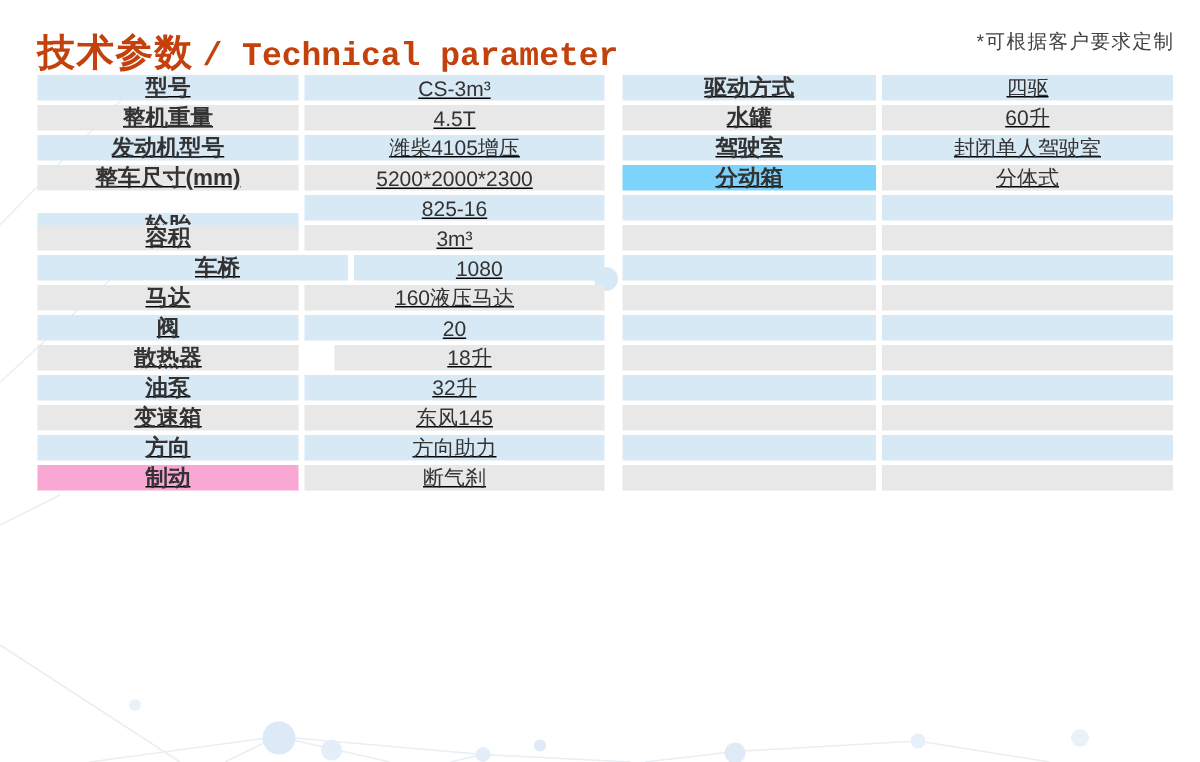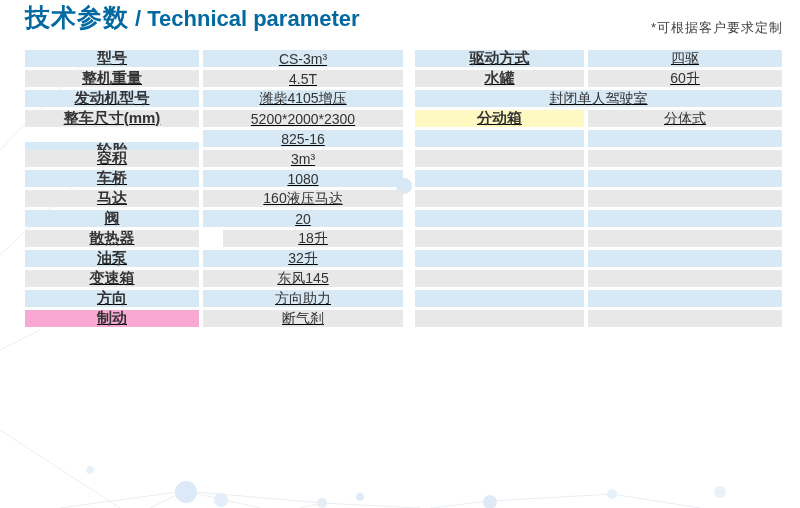--- a/index.html
+++ b/index.html
@@ -18,25 +18,26 @@
   .decor {
     position: absolute;
     top: 0; left: 0;
     width: 800px; height: 508px;
     z-index: 0;
     pointer-events: none;
   }
   .header-title {
     position: absolute;
     left: 25px;
-    top: 1px;
+    top: 18px;
     z-index: 2;
-    color: #0369a1;
+    color: #c2410c;
     font-weight: 700;
     white-space: nowrap;
+    font-family: Liberation Mono, monospace;
   }
   .header-title .zh {
     font-size: 25px;
     letter-spacing: 1px;
   }
   .header-title .en {
     font-size: 22px;
     margin-left: 6px;
   }
   .header-note {
@@ -135,21 +136,21 @@
       </div>
       <div class="trow">
         <div class="cell label" style="background: rgb(216, 233, 246); margin-top: 12px;">轮胎</div>
         <div class="cell value" style="background: rgb(216, 233, 246);">825-16</div>
       </div>
       <div class="trow">
         <div class="cell label" style="background: rgb(232, 232, 233);">容积</div>
         <div class="cell value" style="background: rgb(232, 232, 233);">3m³</div>
       </div>
       <div class="trow">
-        <div class="cell label" style="background: rgb(216, 233, 246);">车桥</div>
+        <div class="cell label" style="background: rgb(216, 233, 246); padding-left: 33px;">车桥</div>
         <div class="cell value" style="background: rgb(216, 233, 246);">1080</div>
       </div>
       <div class="trow">
         <div class="cell label" style="background: rgb(232, 232, 233);">马达</div>
         <div class="cell value" style="background: rgb(232, 232, 233);">160液压马达</div>
       </div>
       <div class="trow">
         <div class="cell label" style="background: rgb(216, 233, 246);">阀</div>
         <div class="cell value" style="background: rgb(216, 233, 246);">20</div>
       </div>
@@ -178,24 +179,25 @@
   <div class="spec-table right-pos">
       <div class="trow">
         <div class="cell label" style="background: rgb(216, 233, 246);">驱动方式</div>
         <div class="cell value" style="background: rgb(216, 233, 246);">四驱</div>
       </div>
       <div class="trow">
         <div class="cell label" style="background: rgb(232, 232, 233);">水罐</div>
         <div class="cell value" style="background: rgb(232, 232, 233);">60升</div>
       </div>
       <div class="trow">
+        <div class="cell label" style="background: rgb(216, 233, 246);">驾驶室</div>
         <div class="cell value" style="background: rgb(216, 233, 246);">封闭单人驾驶室</div>
       </div>
       <div class="trow">
-        <div class="cell label" style="background: #fef9c3;">分动箱</div>
+        <div class="cell label" style="background: #7dd3fc;">分动箱</div>
         <div class="cell value" style="background: rgb(232, 232, 233);">分体式</div>
       </div>
       <div class="trow">
         <div class="cell label" style="background: rgb(216, 233, 246);"></div>
         <div class="cell value" style="background: rgb(216, 233, 246);"></div>
       </div>
       <div class="trow">
         <div class="cell label" style="background: rgb(232, 232, 233);"></div>
         <div class="cell value" style="background: rgb(232, 232, 233);"></div>
       </div>

